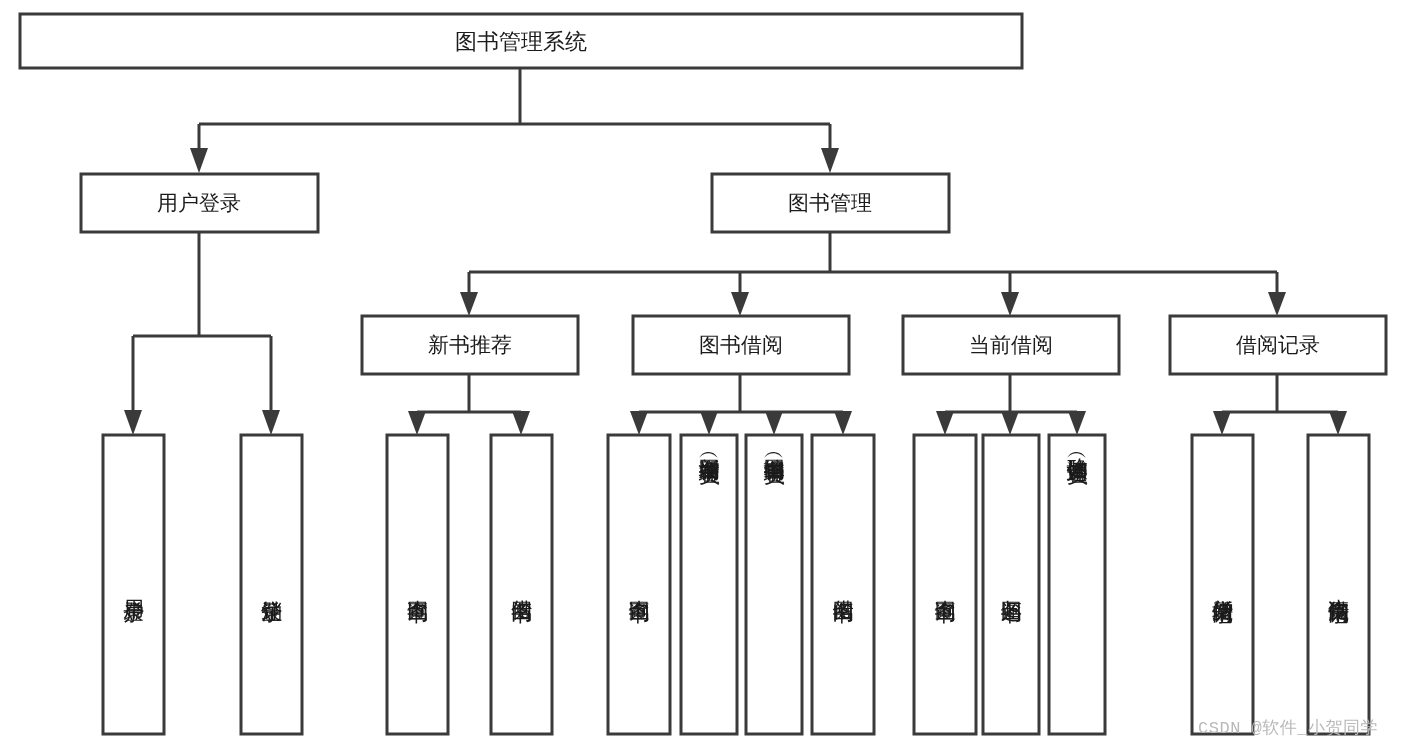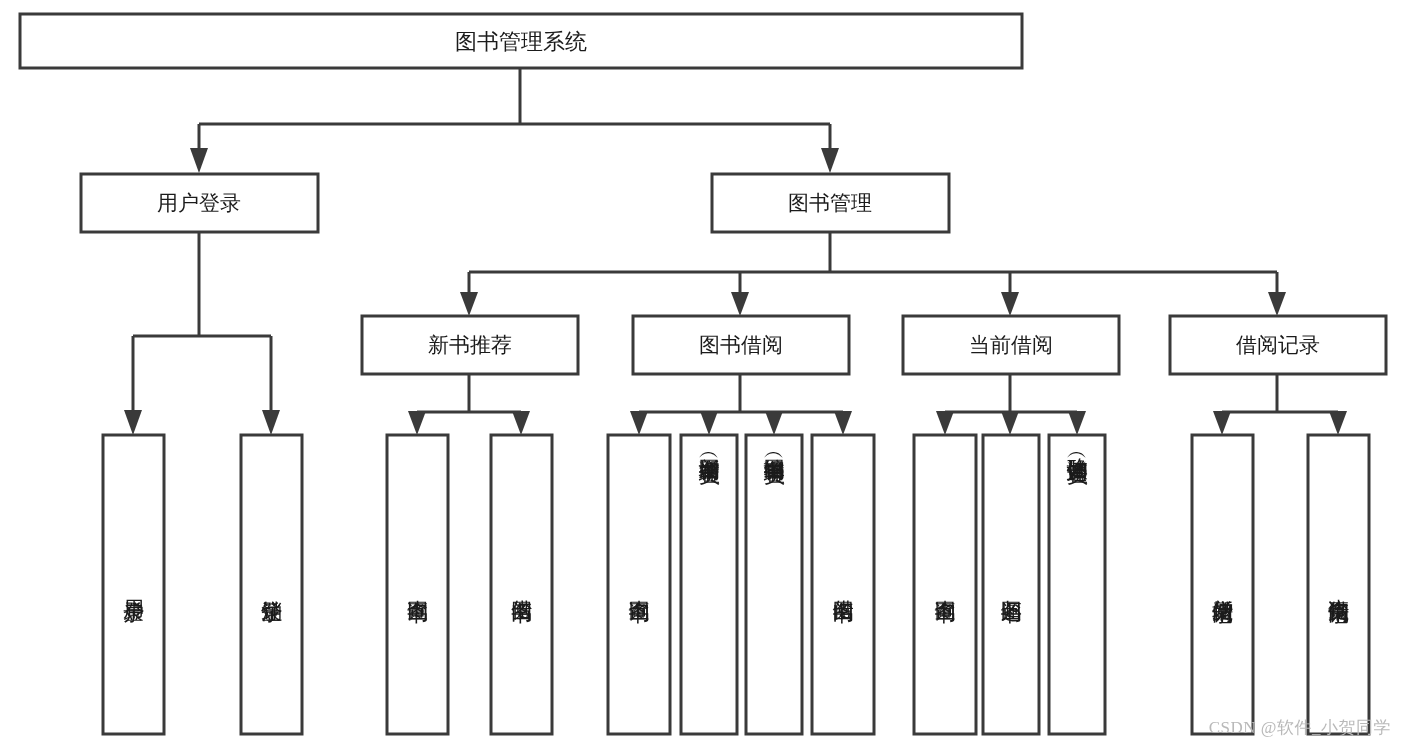--- a/index.html
+++ b/index.html
@@ -72,23 +72,23 @@
     line-height: 1.16;
     color: #1b1b1b;
     text-align: center;
     writing-mode: vertical-rl;
     text-orientation: upright;
     white-space: nowrap;
     letter-spacing: 1px;
   }
   .watermark {
     position: absolute;
-    right: 14px;
+    right: 27px;
     bottom: 8px;
-    font-family: Liberation Serif, serif;
+    font-family: Liberation Mono, monospace;
     font-size: 17px;
     color: #b9b9b9;
     letter-spacing: 0.5px;
     user-select: none;
     white-space: nowrap;
   }
 </style>
 </head>
 <body>
 

